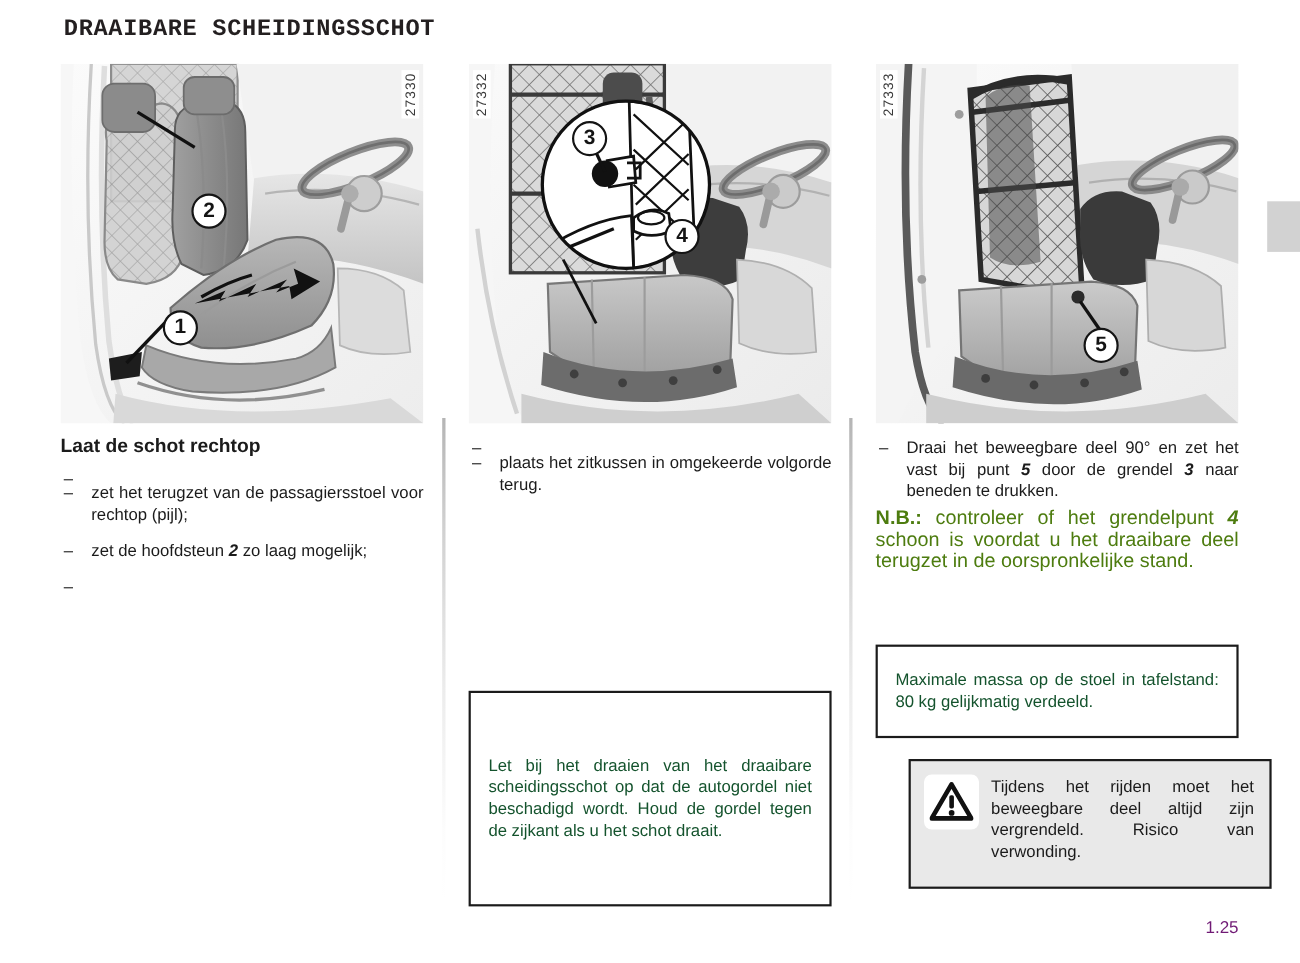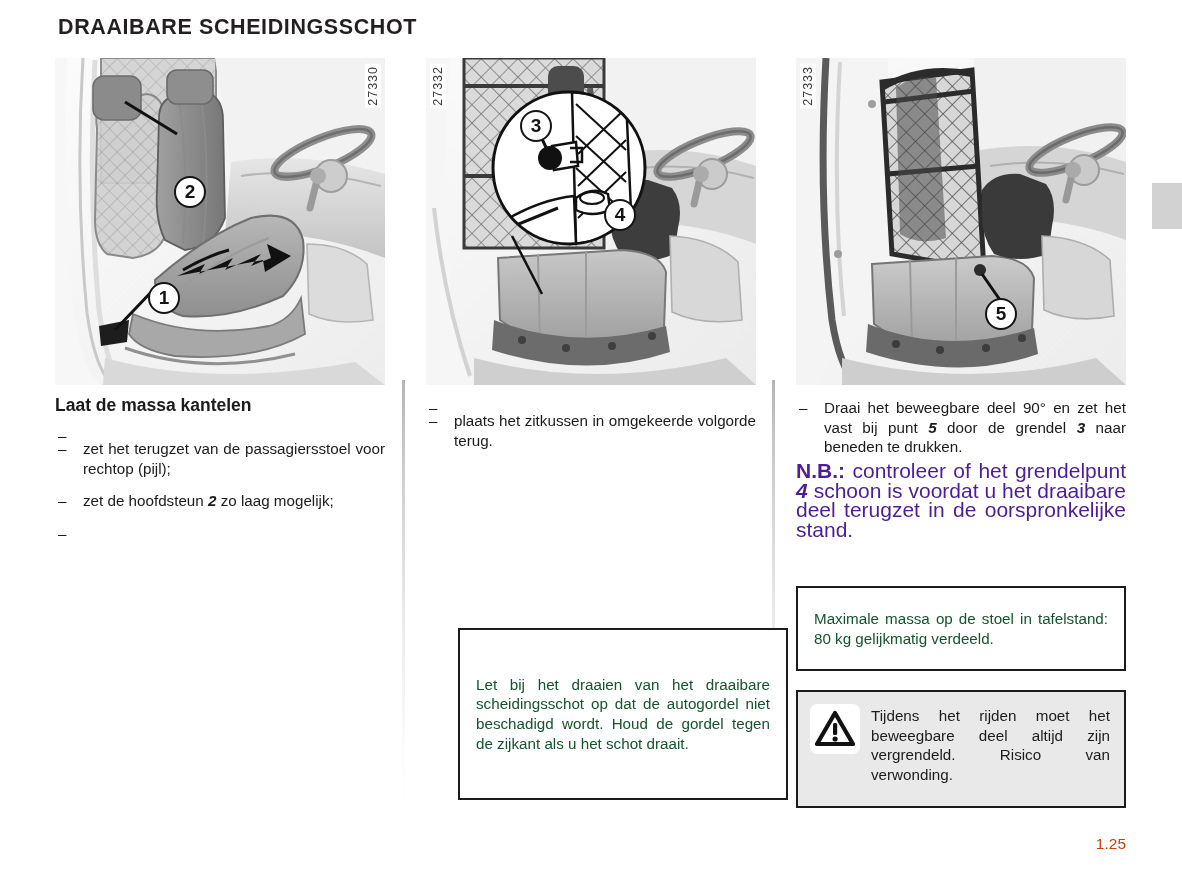--- a/index.html
+++ b/index.html
@@ -12,20 +12,21 @@
     position:relative;
     overflow:hidden;
   }
 
   
   .page-title{
     position:absolute; left:58px; top:15px;
     font-size:21.5px; font-weight:bold;
     letter-spacing:.6px;
     color:#231f20;
+    font-family:Liberation Mono, monospace;
   }
 
   
   .chapter-tab{
     position:absolute; right:0px; top:183px;
     width:30px; height:46px;
     background:#d2d2d2;
   }
 
   
@@ -102,22 +103,22 @@
   }
   .li:last-child{ margin-bottom:0; }
   .li .dash{
     position:absolute; left:3px; top:0;
     font-size:15.2px;
   }
   .li b{ font-weight:bold; font-style:italic; }
 
   .para{
     position:absolute; left:0; width:330px;
-    font-size:21px; line-height:19.6px;
-    text-align:justify; color:#4c1d95;
+    font-size:18px; line-height:19.6px;
+    text-align:justify; color:#4d7c0f;
   }
   .para b{ font-weight:bold; }
   .para i{ font-weight:bold; font-style:italic; }
 
   
   .infobox{
     position:absolute; left:0;
     width:330px;
     border:2.5px solid #1b1b1b;
     background:#ffffff;
@@ -148,21 +149,21 @@
   }
   .warnbox .txt{
     font-size:15.2px; line-height:19.6px;
     text-align:justify; color:#1b1b1b;
     padding-top:2px;
   }
 
   
   .page-number{
     position:absolute; right:56px; bottom:22px;
-    font-size:15.5px; color:#c2410c;
+    font-size:15.5px; color:#701a75;
   }
 </style>
 </head>
 <body>
 
 <div class="page-title">DRAAIBARE SCHEIDINGSSCHOT</div>
 
 <div class="chapter-tab"></div>
 
 <div class="columns">
@@ -253,21 +254,21 @@
         </g>
 
         <line x1="70" y1="44" x2="122" y2="76" stroke="#111111" stroke-width="3"></line>
         <line x1="60" y1="272" x2="100" y2="230" stroke="#111111" stroke-width="3"></line>
       </svg>
       <div class="fig-id right">27330</div>
       <div class="callout" style="left:119px; top:118px;">2</div>
       <div class="callout" style="left:93px; top:224px;">1</div>
     </div>
 
-    <div class="subhead" style="top:337px;">Laat de massa kantelen</div>
+    <div class="subhead" style="top:337px;">Laat de schot rechtop</div>
 
     <div class="list" style="top:368px;">
       <div class="li">
         <span class="dash">–</span>
       </div>
       <div class="li">
         <span class="dash">–</span>
         <span>zet het terugzet van de passagiersstoel voor rechtop (pijl);</span>
       </div>
       <div class="li">
@@ -373,21 +374,21 @@
     <div class="list" style="top:340px;">
       <div class="li">
         <span class="dash">–</span>
       </div>
       <div class="li">
         <span class="dash">–</span>
         <span>plaats het zitkussen in omgekeerde volgorde terug.</span>
       </div>
     </div>
 
-    <div class="infobox" style="top:570px; height:172px;margin-left:32px;">
+    <div class="infobox" style="top:570px; height:196px;">
       <div class="txt">Let bij het draaien van het draaibare scheidingsschot op dat de autogordel niet beschadigd wordt. Houd de gordel tegen de zijkant als u het schot draait.</div>
     </div>
   </div>
 
   <div class="col col-3">
 
     <div class="figure">
       <svg class="fig-svg" viewBox="0 0 330 327" preserveAspectRatio="none">
         <defs>
           <linearGradient id="f3bg" x1="0" y1="0" x2="1" y2="1">
@@ -460,21 +461,21 @@
         <span>Draai het beweegbare deel 90° en zet het vast bij punt <b>5</b> door de grendel <b>3</b> naar beneden te drukken.</span>
       </div>
     </div>
 
     <div class="para" style="top:403px;"><b>N.B.:</b> controleer of het grendelpunt <i>4</i> schoon is voordat u het draaibare deel terugzet in de oorspronkelijke stand.</div>
 
     <div class="infobox" style="top:528px; height:85px;">
       <div class="txt">Maximale massa op de stoel in tafelstand: 80 kg gelijkmatig verdeeld.</div>
     </div>
 
-    <div class="warnbox" style="top:632px; height:118px;">
+    <div class="warnbox" style="top:632px; height:118px;margin-left:30px;">
       <div class="warn-icon">
         <svg width="40" height="38" viewBox="0 0 40 38">
           <path d="M20 3 L38 34 L2 34 Z" fill="none" stroke="#111111" stroke-width="4.2" stroke-linejoin="round"></path>
           <rect x="18" y="13" width="4.2" height="12" rx="1.6" fill="#111111"></rect>
           <circle cx="20.1" cy="29" r="2.6" fill="#111111"></circle>
         </svg>
       </div>
       <div class="txt">Tijdens het rijden moet het beweegbare deel altijd zijn vergrendeld. Risico van verwonding.</div>
     </div>
   </div>

